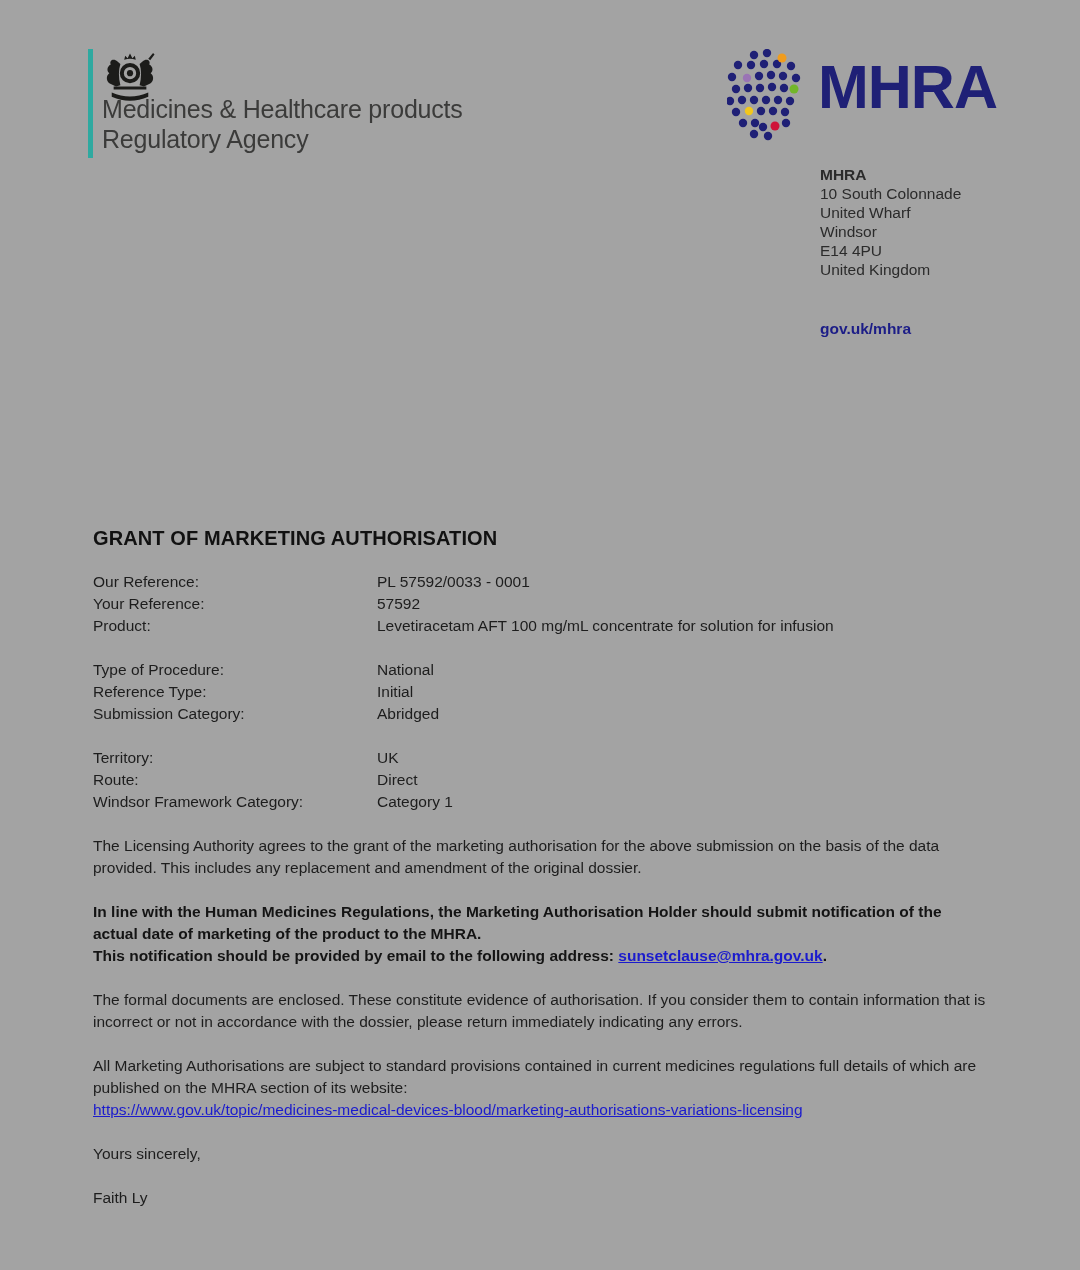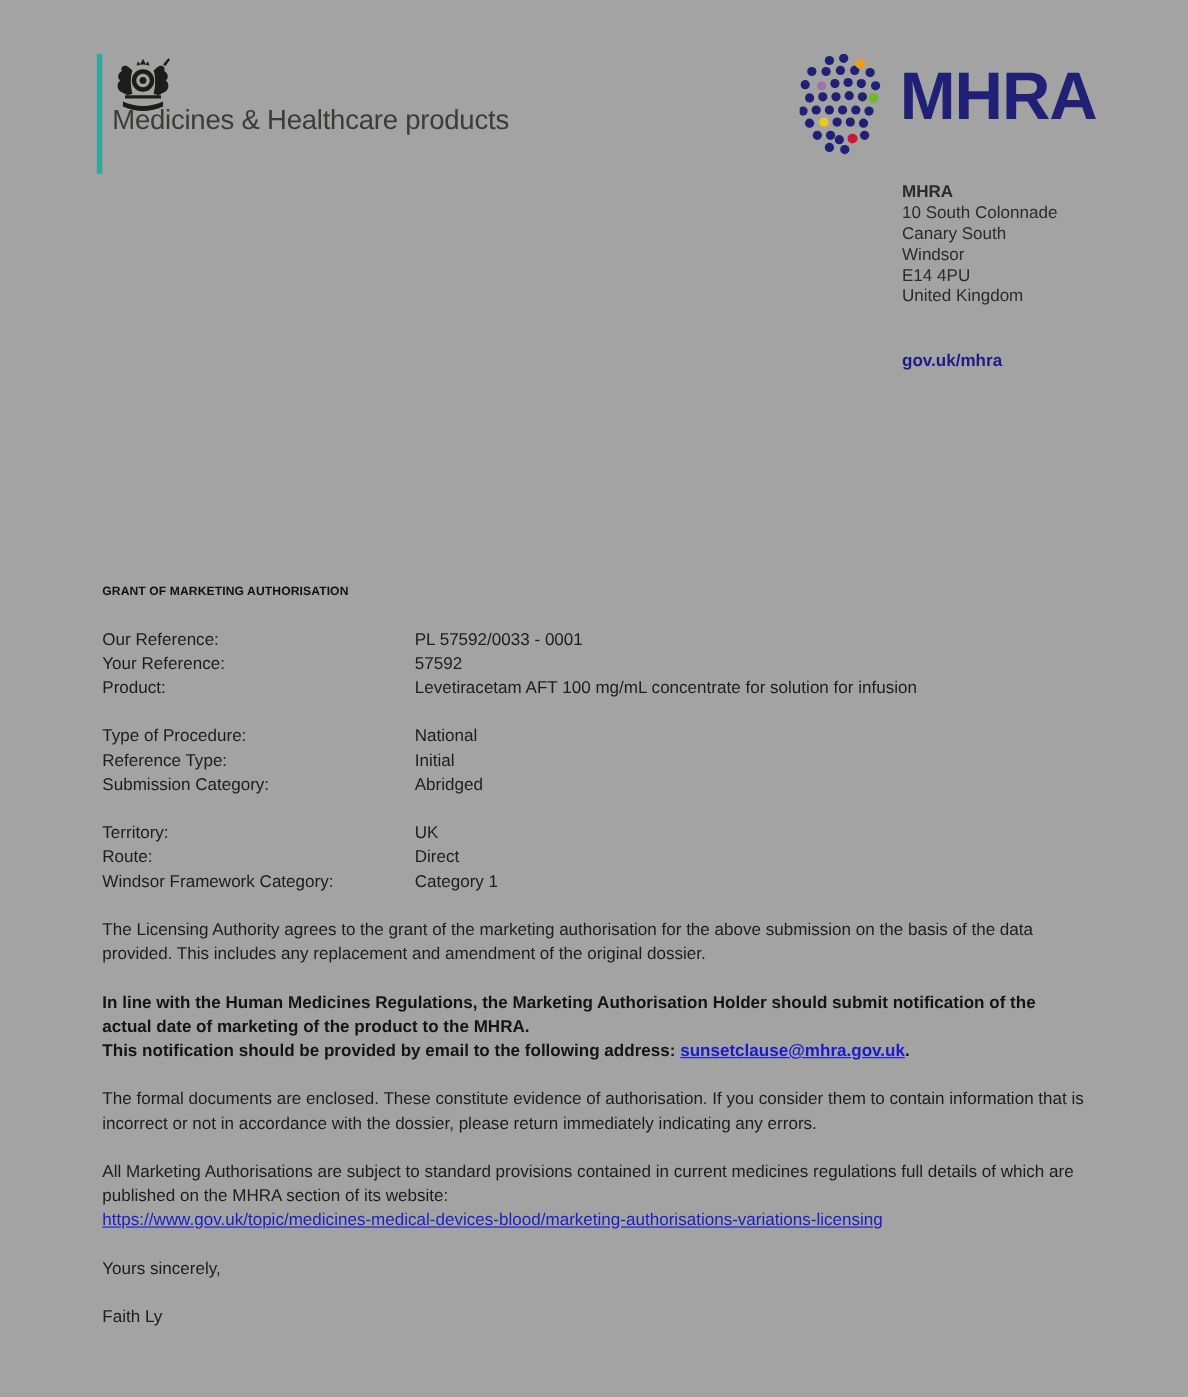--- a/index.html
+++ b/index.html
@@ -34,21 +34,21 @@
   .gov-link{
     display:inline-block;margin-top:40px;font-weight:bold;color:#1c1d87;text-decoration:none;
   }
 
   
   .content{
     position:absolute;left:93px;top:527px;width:893px;
     font-size:15.5px;line-height:22px;color:#1d1d1d;
   }
   .content h1{
-    font-size:11px;line-height:22px;margin:0 0 22px 0;color:#111111;letter-spacing:0.1px;
+    font-size:20px;line-height:22px;margin:0 0 22px 0;color:#111111;letter-spacing:0.1px;
   }
   .kv{margin:0 0 22px 0;}
   .row{display:flex;}
   .row .label{width:284px;flex:none;}
   .content p{margin:0 0 22px 0;}
   .content p.bold{font-weight:bold;color:#141414;}
   a.link{color:#1b1bcd;text-decoration:underline;}
   a.link.bold{font-weight:bold;}
   .closing{margin:0 0 66px 0;}
   .signature{margin:0;}
@@ -68,20 +68,21 @@
       <path d="M17,10 c-4,-4 -9,-1 -7,3 c-4,2 -4.5,7 -1.5,9 c-4,3 -3,9 1,11 l6,3 4.5,-1.5 c-2,-8 -2,-16 0,-22 z"></path>
       <path d="M43,10 c4,-4 9,-1 7,3 c4,2 4.5,7 1.5,9 c4,3 3,9 -1,11 l-6,3 -4.5,-1.5 c2,-8 2,-16 0,-22 z"></path>
       <path d="M49,7 l5,-6 1.5,1.5 -4.5,6 z"></path>
       <path d="M13,36 h34 v3 h-34 z"></path>
       <path d="M11,42 q19,8.5 38,0 l0,4.5 q-19,8.5 -38,0 z"></path>
     </g>
   </svg>
 
   <div class="agency-name">
     <div>Medicines &amp; Healthcare products</div>
+    <div>Regulatory Agency</div>
   </div>
 
   <svg class="dots-logo" width="80" height="92" viewBox="0 0 80 92" aria-hidden="true">
     <g fill="#1f2076">
       <circle cx="27" cy="6" r="4.2"></circle>
         <circle cx="40" cy="4" r="4.2"></circle>
       <circle cx="11" cy="16" r="4.2"></circle>
         <circle cx="24" cy="16" r="4.2"></circle>
         <circle cx="37" cy="15" r="4.2"></circle>
         <circle cx="50" cy="15" r="4.2"></circle>
@@ -118,21 +119,21 @@
     <circle cx="67" cy="40" r="4.5" fill="#72b629"></circle>
     <circle cx="22" cy="62" r="4.2" fill="#f2c71d"></circle>
     <circle cx="48" cy="77" r="4.5" fill="#cf1438"></circle>
   </svg>
 
   <div class="wordmark">MHRA</div>
 
   <div class="address">
     <div class="addr-name">MHRA</div>
     <div>10 South Colonnade</div>
-    <div>Canary South</div>
+    <div>United Wharf</div>
     <div>Windsor</div>
     <div>E14 4PU</div>
     <div>United Kingdom</div>
     <a class="gov-link" href="#">gov.uk/mhra</a>
   </div>
 
   <div class="content">
 
     <h1>GRANT OF MARKETING AUTHORISATION</h1>
 

